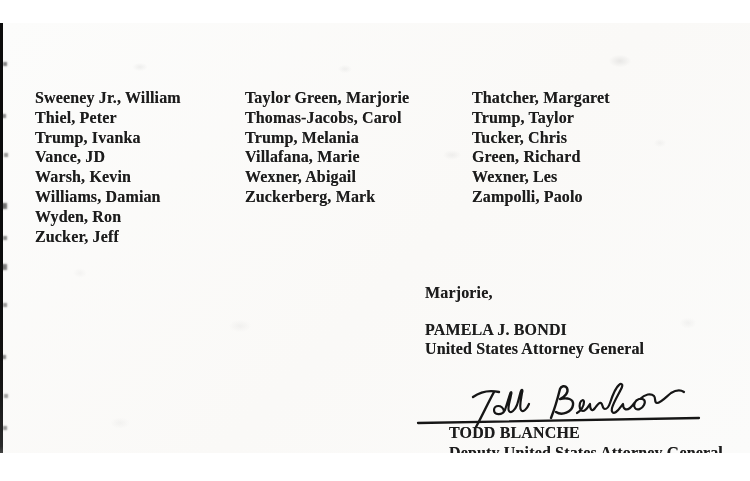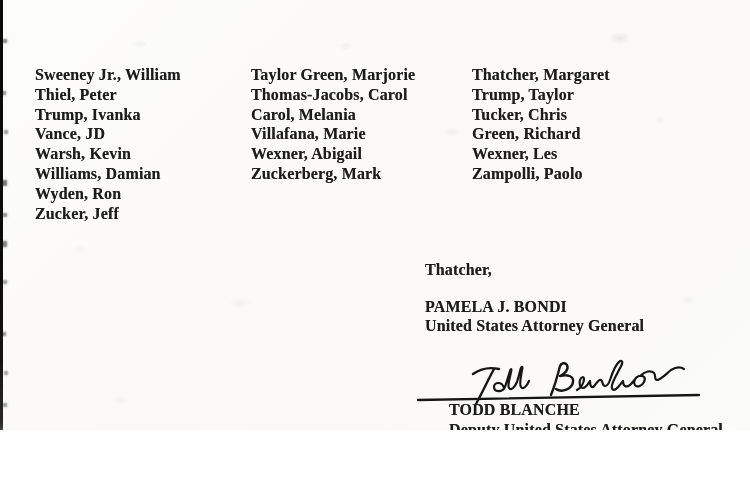--- a/index.html
+++ b/index.html
@@ -8,20 +8,21 @@
     font-family: "Liberation Serif", "DejaVu Serif", serif;
     background: #ffffff;
   }
   .page {
     position: relative;
     width: 750px;
     height: 430px;
     background: linear-gradient(135deg, #fcfcfb 0%, #faf9f7 55%, #fbfbfa 100%);
     overflow: hidden;
     color: #1c1c1c;
+    margin-top: 23px;
   }
   
   .noise {
     position: absolute; inset: 0; pointer-events: none;
     background:
       radial-gradient(16px 9px at 620px 38px,  rgba(160,160,160,.20), transparent 70%),
       radial-gradient(11px 6px at 140px 44px,  rgba(170,170,170,.16), transparent 70%),
       radial-gradient(10px 6px at 345px 46px,  rgba(170,170,170,.14), transparent 70%),
       radial-gradient(13px 7px at 452px 132px, rgba(170,170,170,.15), transparent 70%),
       radial-gradient(9px 6px  at 660px 120px, rgba(175,175,175,.12), transparent 70%),
@@ -58,21 +59,21 @@
     font-size: 16px;
     font-weight: 600;
     letter-spacing: .15px;
     color: #1c1c1c;
     text-shadow: 0 0 .6px rgba(25,25,25,.55);
     filter: blur(.18px);
     white-space: nowrap;
   }
   .name-col { line-height: 19.8px; }
   .col-1 { left: 35px;  top: 65px; }
-  .col-2 { left: 251px; top: 65px; }
+  .col-2 { left: 245px; top: 65px; }
   .col-3 { left: 472px; top: 65px; }
   .salutation  { left: 425px; top: 260px; line-height: 19.4px; }
   .bondi-block { left: 425px; top: 297px; line-height: 19.0px; }
   .todd-block  { left: 449px; top: 400px; line-height: 19.6px; }
   .signature-svg {
     position: absolute; left: 410px; top: 354px;
     width: 300px; height: 56px;
   }
   .signature-svg path, .signature-svg line {
     stroke: #161616; fill: none;
@@ -95,36 +96,36 @@
       <div>Vance, JD</div>
       <div>Warsh, Kevin</div>
       <div>Williams, Damian</div>
       <div>Wyden, Ron</div>
       <div>Zucker, Jeff</div>
     </div>
 
   <div class="txt name-col col-2">
       <div>Taylor Green, Marjorie</div>
       <div>Thomas-Jacobs, Carol</div>
-      <div>Carol, Melania</div>
+      <div>Trump, Melania</div>
       <div>Villafana, Marie</div>
       <div>Wexner, Abigail</div>
       <div>Zuckerberg, Mark</div>
     </div>
 
   <div class="txt name-col col-3">
       <div>Thatcher, Margaret</div>
       <div>Trump, Taylor</div>
       <div>Tucker, Chris</div>
       <div>Green, Richard</div>
       <div>Wexner, Les</div>
       <div>Zampolli, Paolo</div>
     </div>
 
-  <div class="txt salutation">Thatcher,</div>
+  <div class="txt salutation">Marjorie,</div>
 
   <div class="txt bondi-block">
     <div>PAMELA J. BONDI</div>
     <div>United States Attorney General</div>
   </div>
 
   <svg class="signature-svg" viewBox="0 0 300 56" aria-label="Todd Blanche">
 
     <line x1="8" y1="46" x2="289" y2="41" stroke-width="2.3"></line>
 

